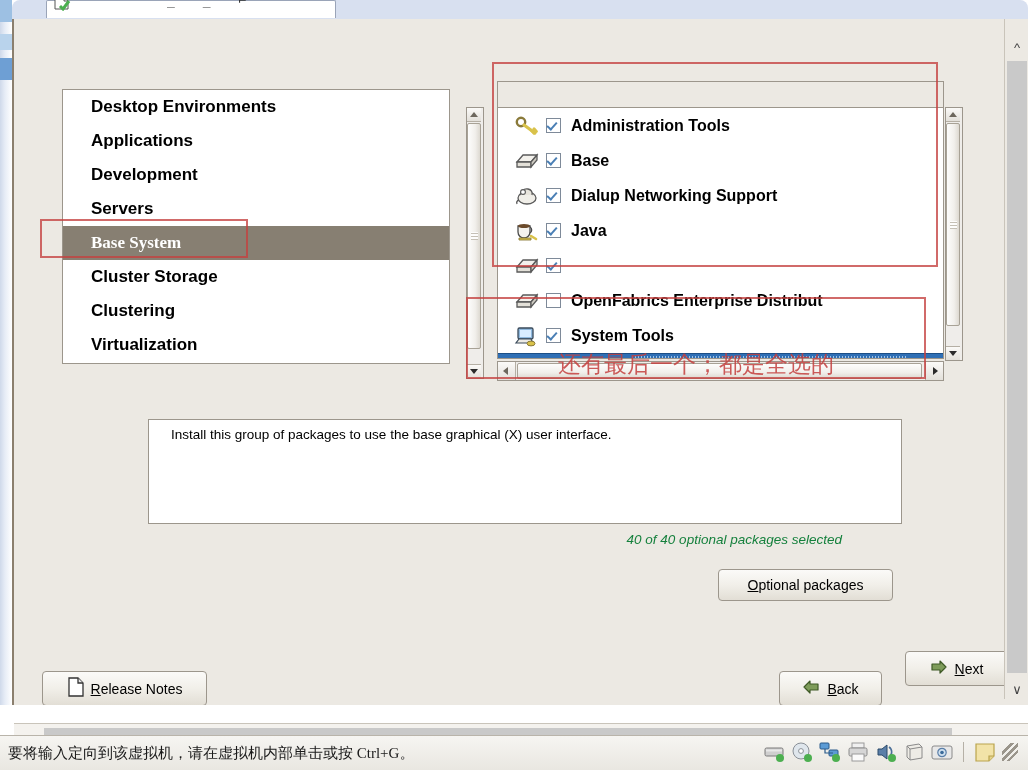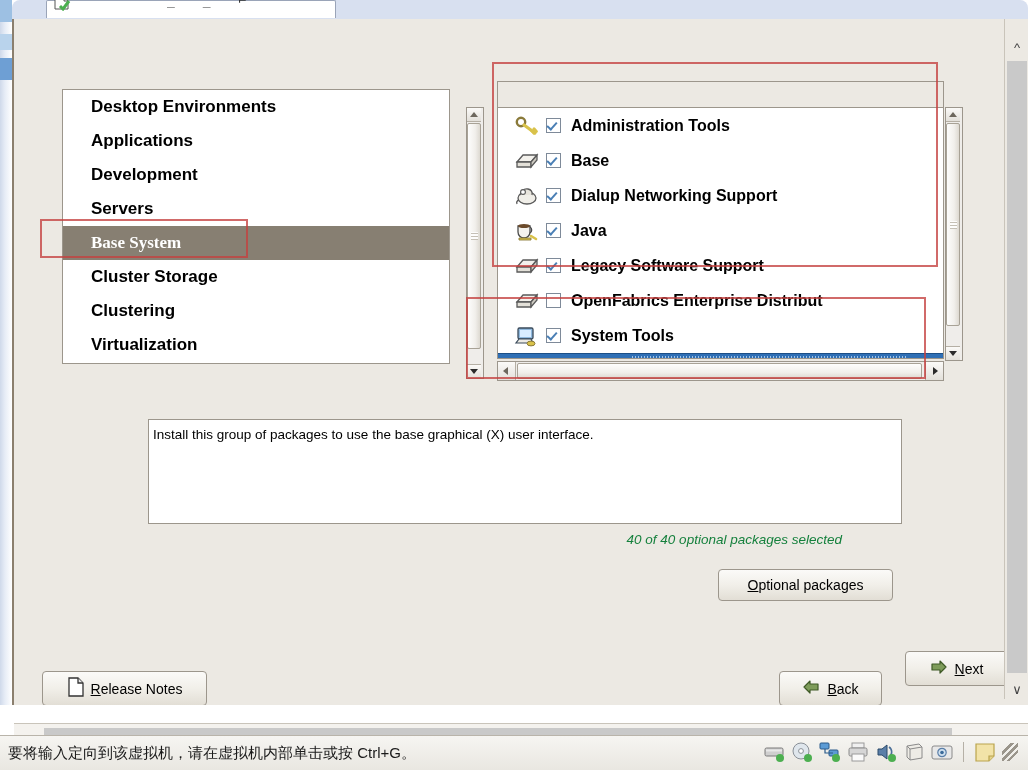--- a/index.html
+++ b/index.html
@@ -263,21 +263,21 @@
   }
 
   
   .desc-box {
     position: absolute;
     left: 134px; top: 400px;
     width: 754px; height: 105px;
     background: #ffffff;
     border: 1px solid #9c968c;
     box-sizing: border-box;
-    padding: 6px 4px;
+    padding: 6px 22px;
     font-size: 13.5px;
     color: #000;
     line-height: 1.35;
   }
   .opt-count {
     position: absolute;
     right: 162px; top: 513px;
     font-size: 13.5px;
     font-style: italic;
     color: #15803d;
@@ -370,21 +370,21 @@
     width: 1028px; height: 35px;
     background: linear-gradient(#f6f5f2,#e9e7e1);
     border-top: 1px solid #b9b4aa;
     box-sizing: border-box;
   }
   .vm-status-text {
     position: absolute;
     left: 8px; top: 8px;
     font-size: 15px;
     color: #1a1a1a;
-    font-family: Liberation Sans, sans-serif;
+    font-family: Liberation Serif, serif;
     white-space: nowrap;
   }
   .vm-status-icons {
     position: absolute;
     right: 10px; top: 5px;
     display: flex;
     align-items: center;
     gap: 6px;
   }
   .vmicon { width: 22px; height: 22px; position: relative; }
@@ -543,21 +543,20 @@
 
           <div class="pkg-row">
             <span class="pkg-icon">
               <svg width="26" height="24" viewBox="0 0 26 24">
                 <path d="M3 13 L9 6 L23 6 L17 13 Z" fill="#f3f1ec" stroke="#5a5a5a" stroke-width="1.3"></path>
                 <path d="M3 13 L17 13 L17 18 L3 18 Z" fill="#e3e0d8" stroke="#5a5a5a" stroke-width="1.3"></path>
                 <path d="M17 13 L23 6 L23 11 L17 18 Z" fill="#cfccc3" stroke="#5a5a5a" stroke-width="1.3"></path>
               </svg>
             </span>
             <span class="cb checked"></span>
-            <span class="pkg-label">Legacy Software Support</span>
           </div>
 
           <div class="pkg-row">
             <span class="pkg-icon">
               <svg width="26" height="24" viewBox="0 0 26 24">
                 <path d="M3 13 L9 6 L23 6 L17 13 Z" fill="#f3f1ec" stroke="#5a5a5a" stroke-width="1.3"></path>
                 <path d="M3 13 L17 13 L17 18 L3 18 Z" fill="#e3e0d8" stroke="#5a5a5a" stroke-width="1.3"></path>
                 <path d="M17 13 L23 6 L23 11 L17 18 Z" fill="#cfccc3" stroke="#5a5a5a" stroke-width="1.3"></path>
               </svg>
             </span>
@@ -644,20 +643,21 @@
         </span>
         <span><span class="u">N</span><span>ext</span></span>
       </div>
 
       <div class="anno" style="left:26px; top:200px; width:208px; height:39px;"></div>
 
       <div class="anno" style="left:478px; top:43px; width:446px; height:205px;"></div>
 
       <div class="anno" style="left:452px; top:278px; width:460px; height:82px;"></div>
 
+      <div class="anno-text" style="left:544px; top:330px;">还有最后一个；都是全选的</div>
 
     </div>
 
     <div class="outer-sb-v">
       <div class="btn-a up">^</div>
       <div class="thumb"></div>
       <div class="btn-a down">∨</div>
     </div>
 
     <div class="outer-sb-h">

